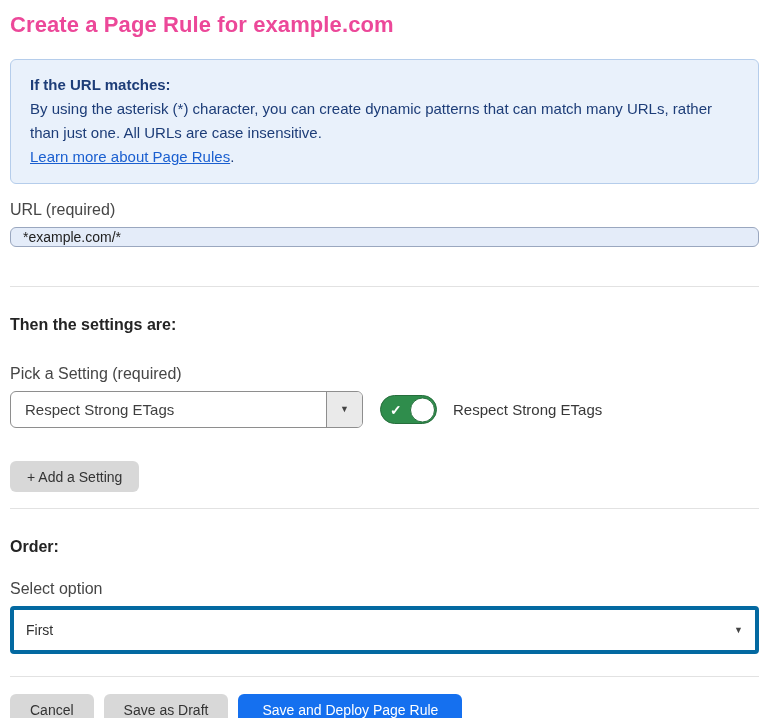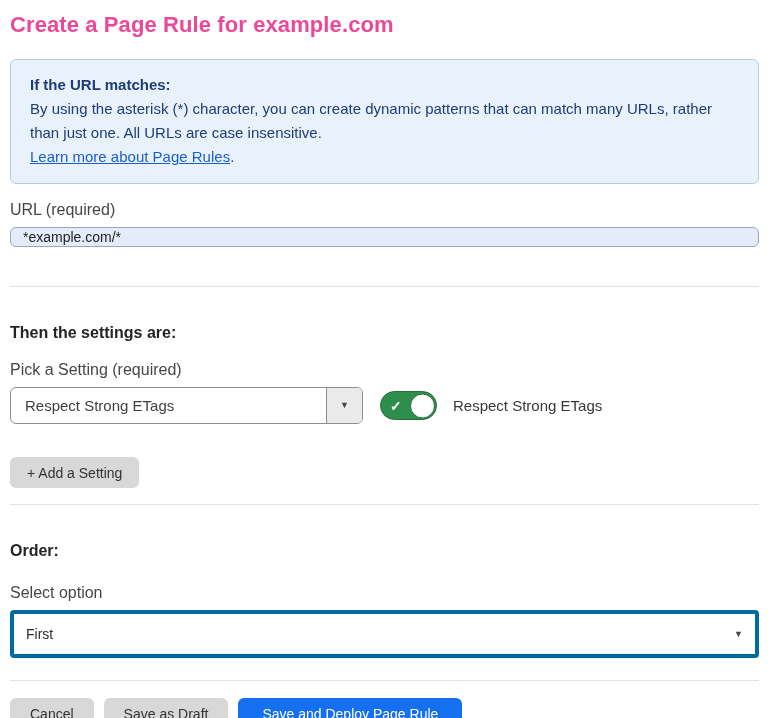--- a/index.html
+++ b/index.html
@@ -54,23 +54,23 @@
   .divider {
     border: none; border-top: 1px solid #e2e2e2;
     margin: 0;
   }
   .divider-1 { margin-top: 39px; }
   .divider-2 { margin-top: 16px; }
   .divider-3 { margin-top: 22px; }
 
   .section-heading {
     font-size: 16px; font-weight: 700; color: #242424;
-    margin-top: 37px;
-  }
-  .picker-label { margin-top: 19px; }
+    margin-top: 29px;
+  }
+  .picker-label { margin-top: 31px; }
 
   
   .setting-row { display: flex; align-items: center; margin-top: 1px; }
   .setting-dropdown {
     display: flex; width: 353px; height: 37px;
     border: 1px solid #8e8e8e; border-radius: 6px;
     background: #ffffff; overflow: hidden; cursor: pointer;
   }
   .setting-dropdown .dd-value {
     flex: 1; display: flex; align-items: center;

